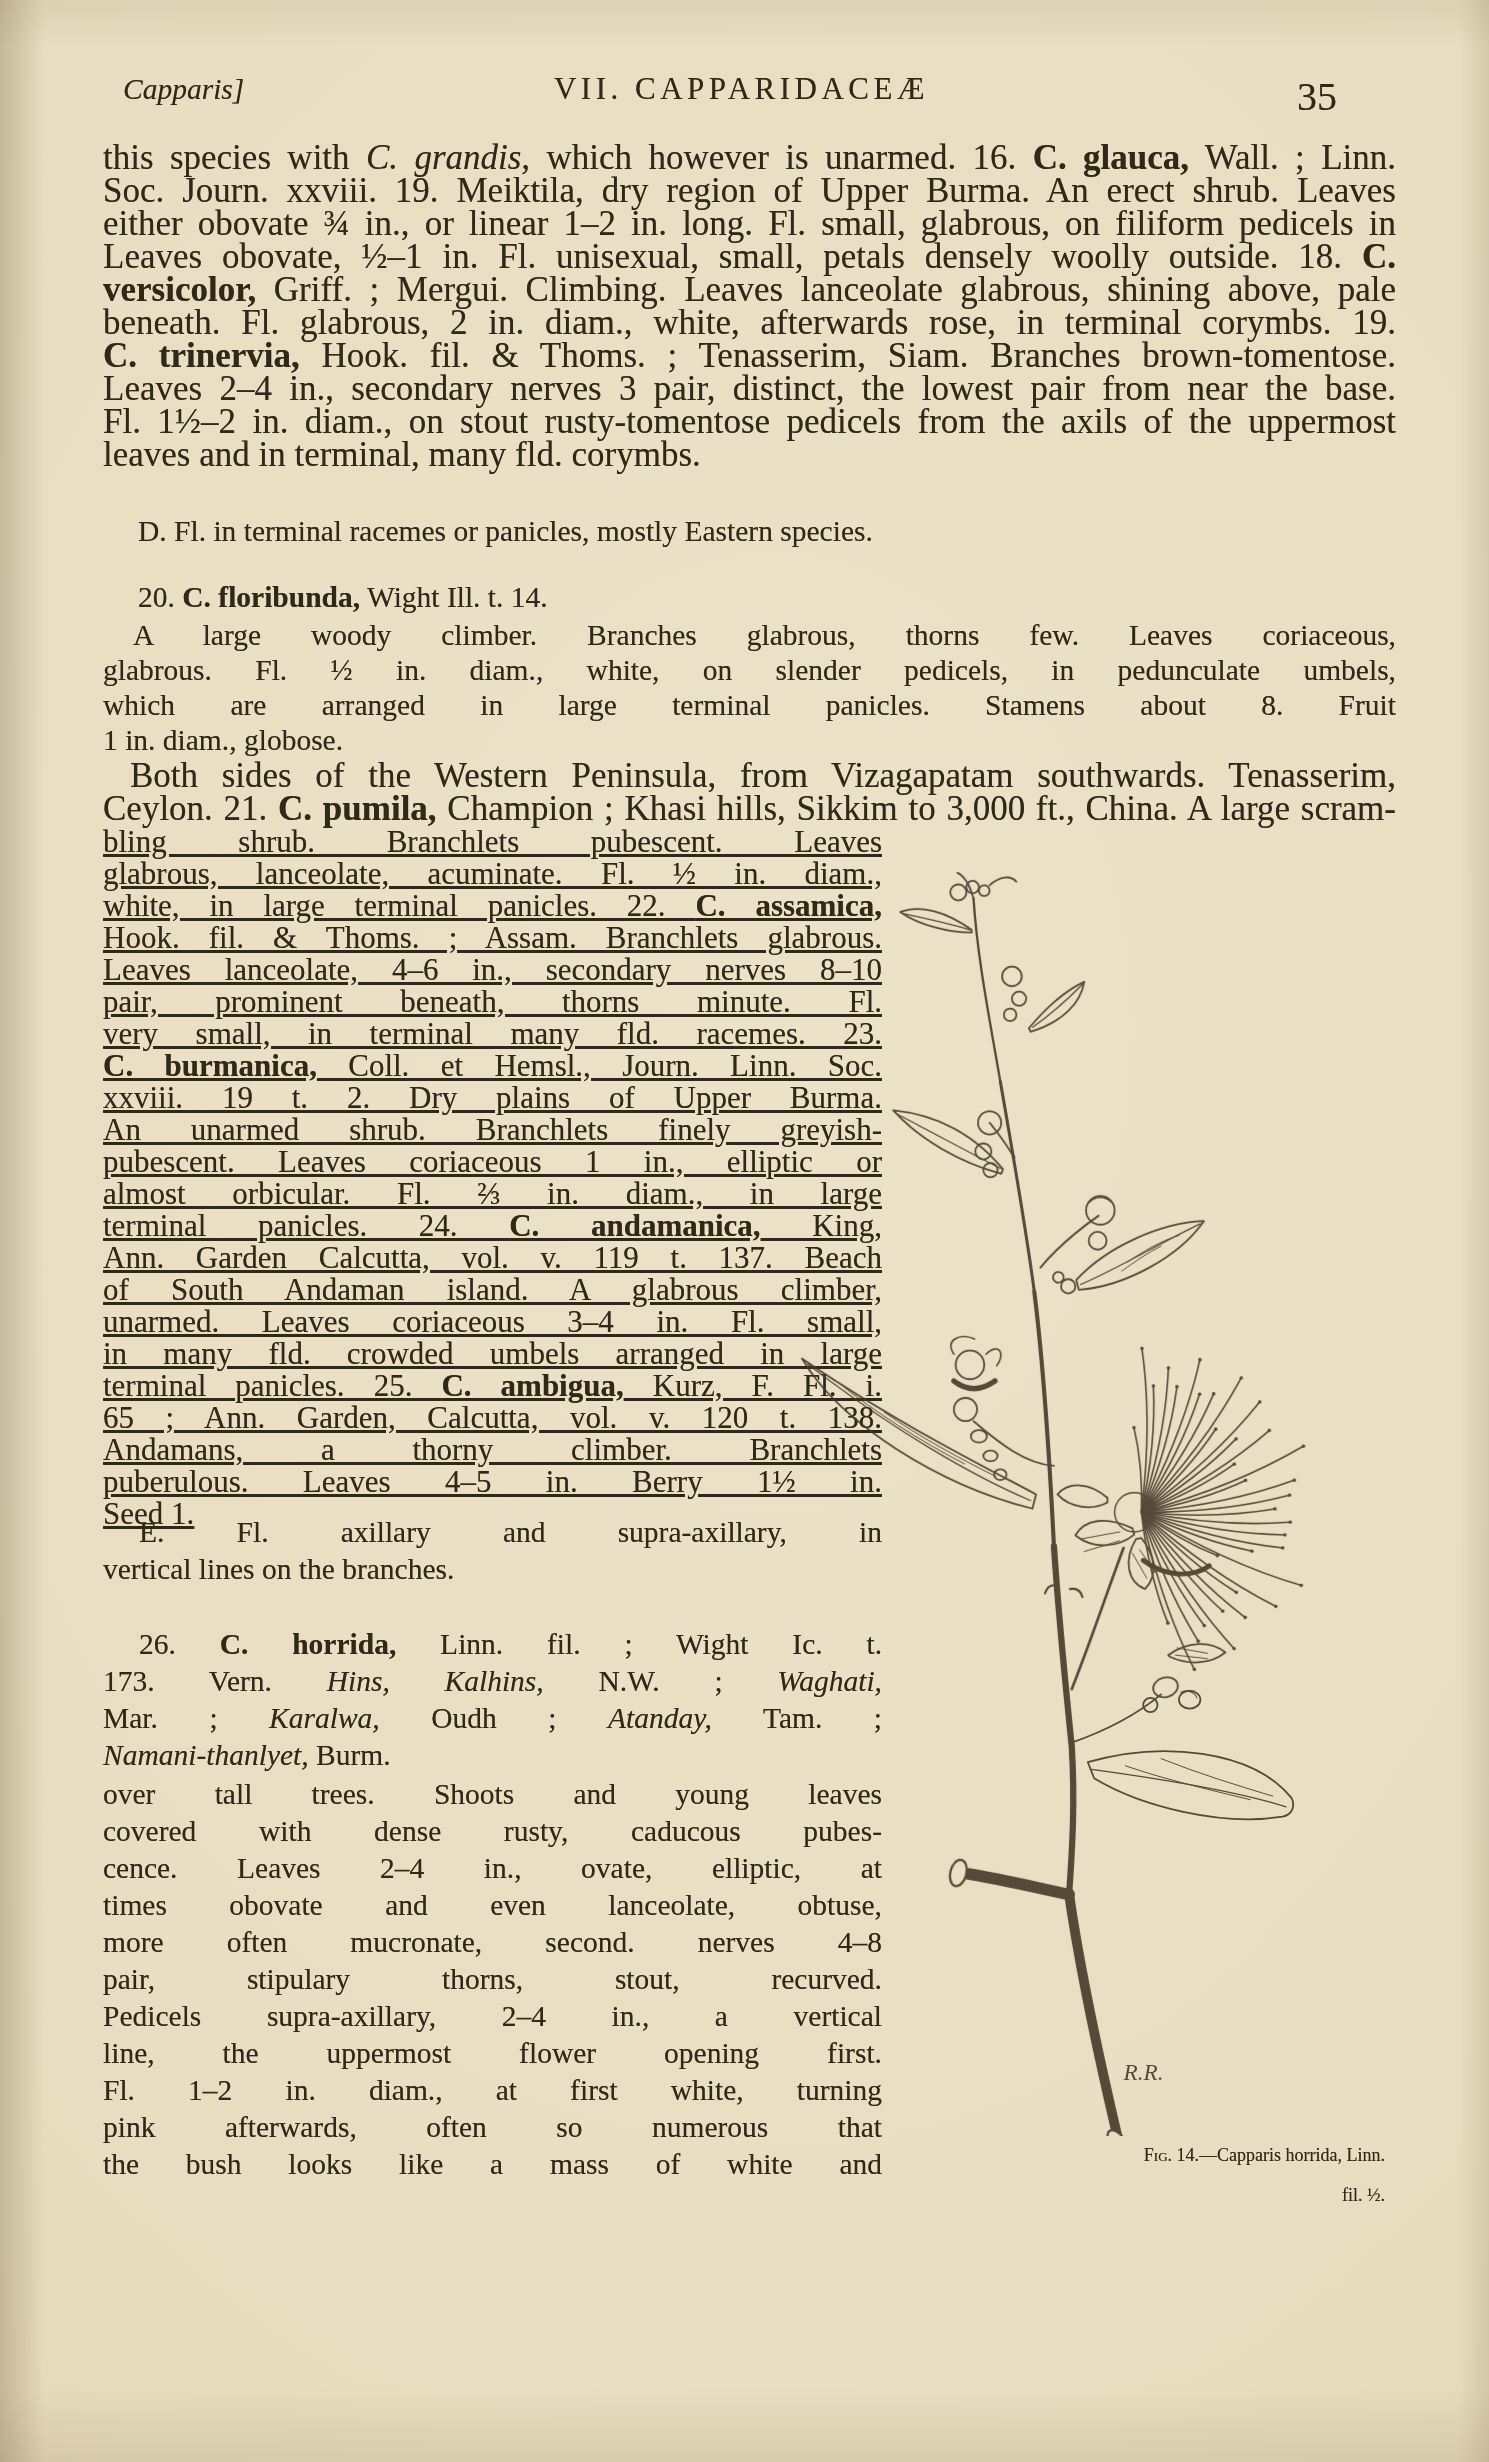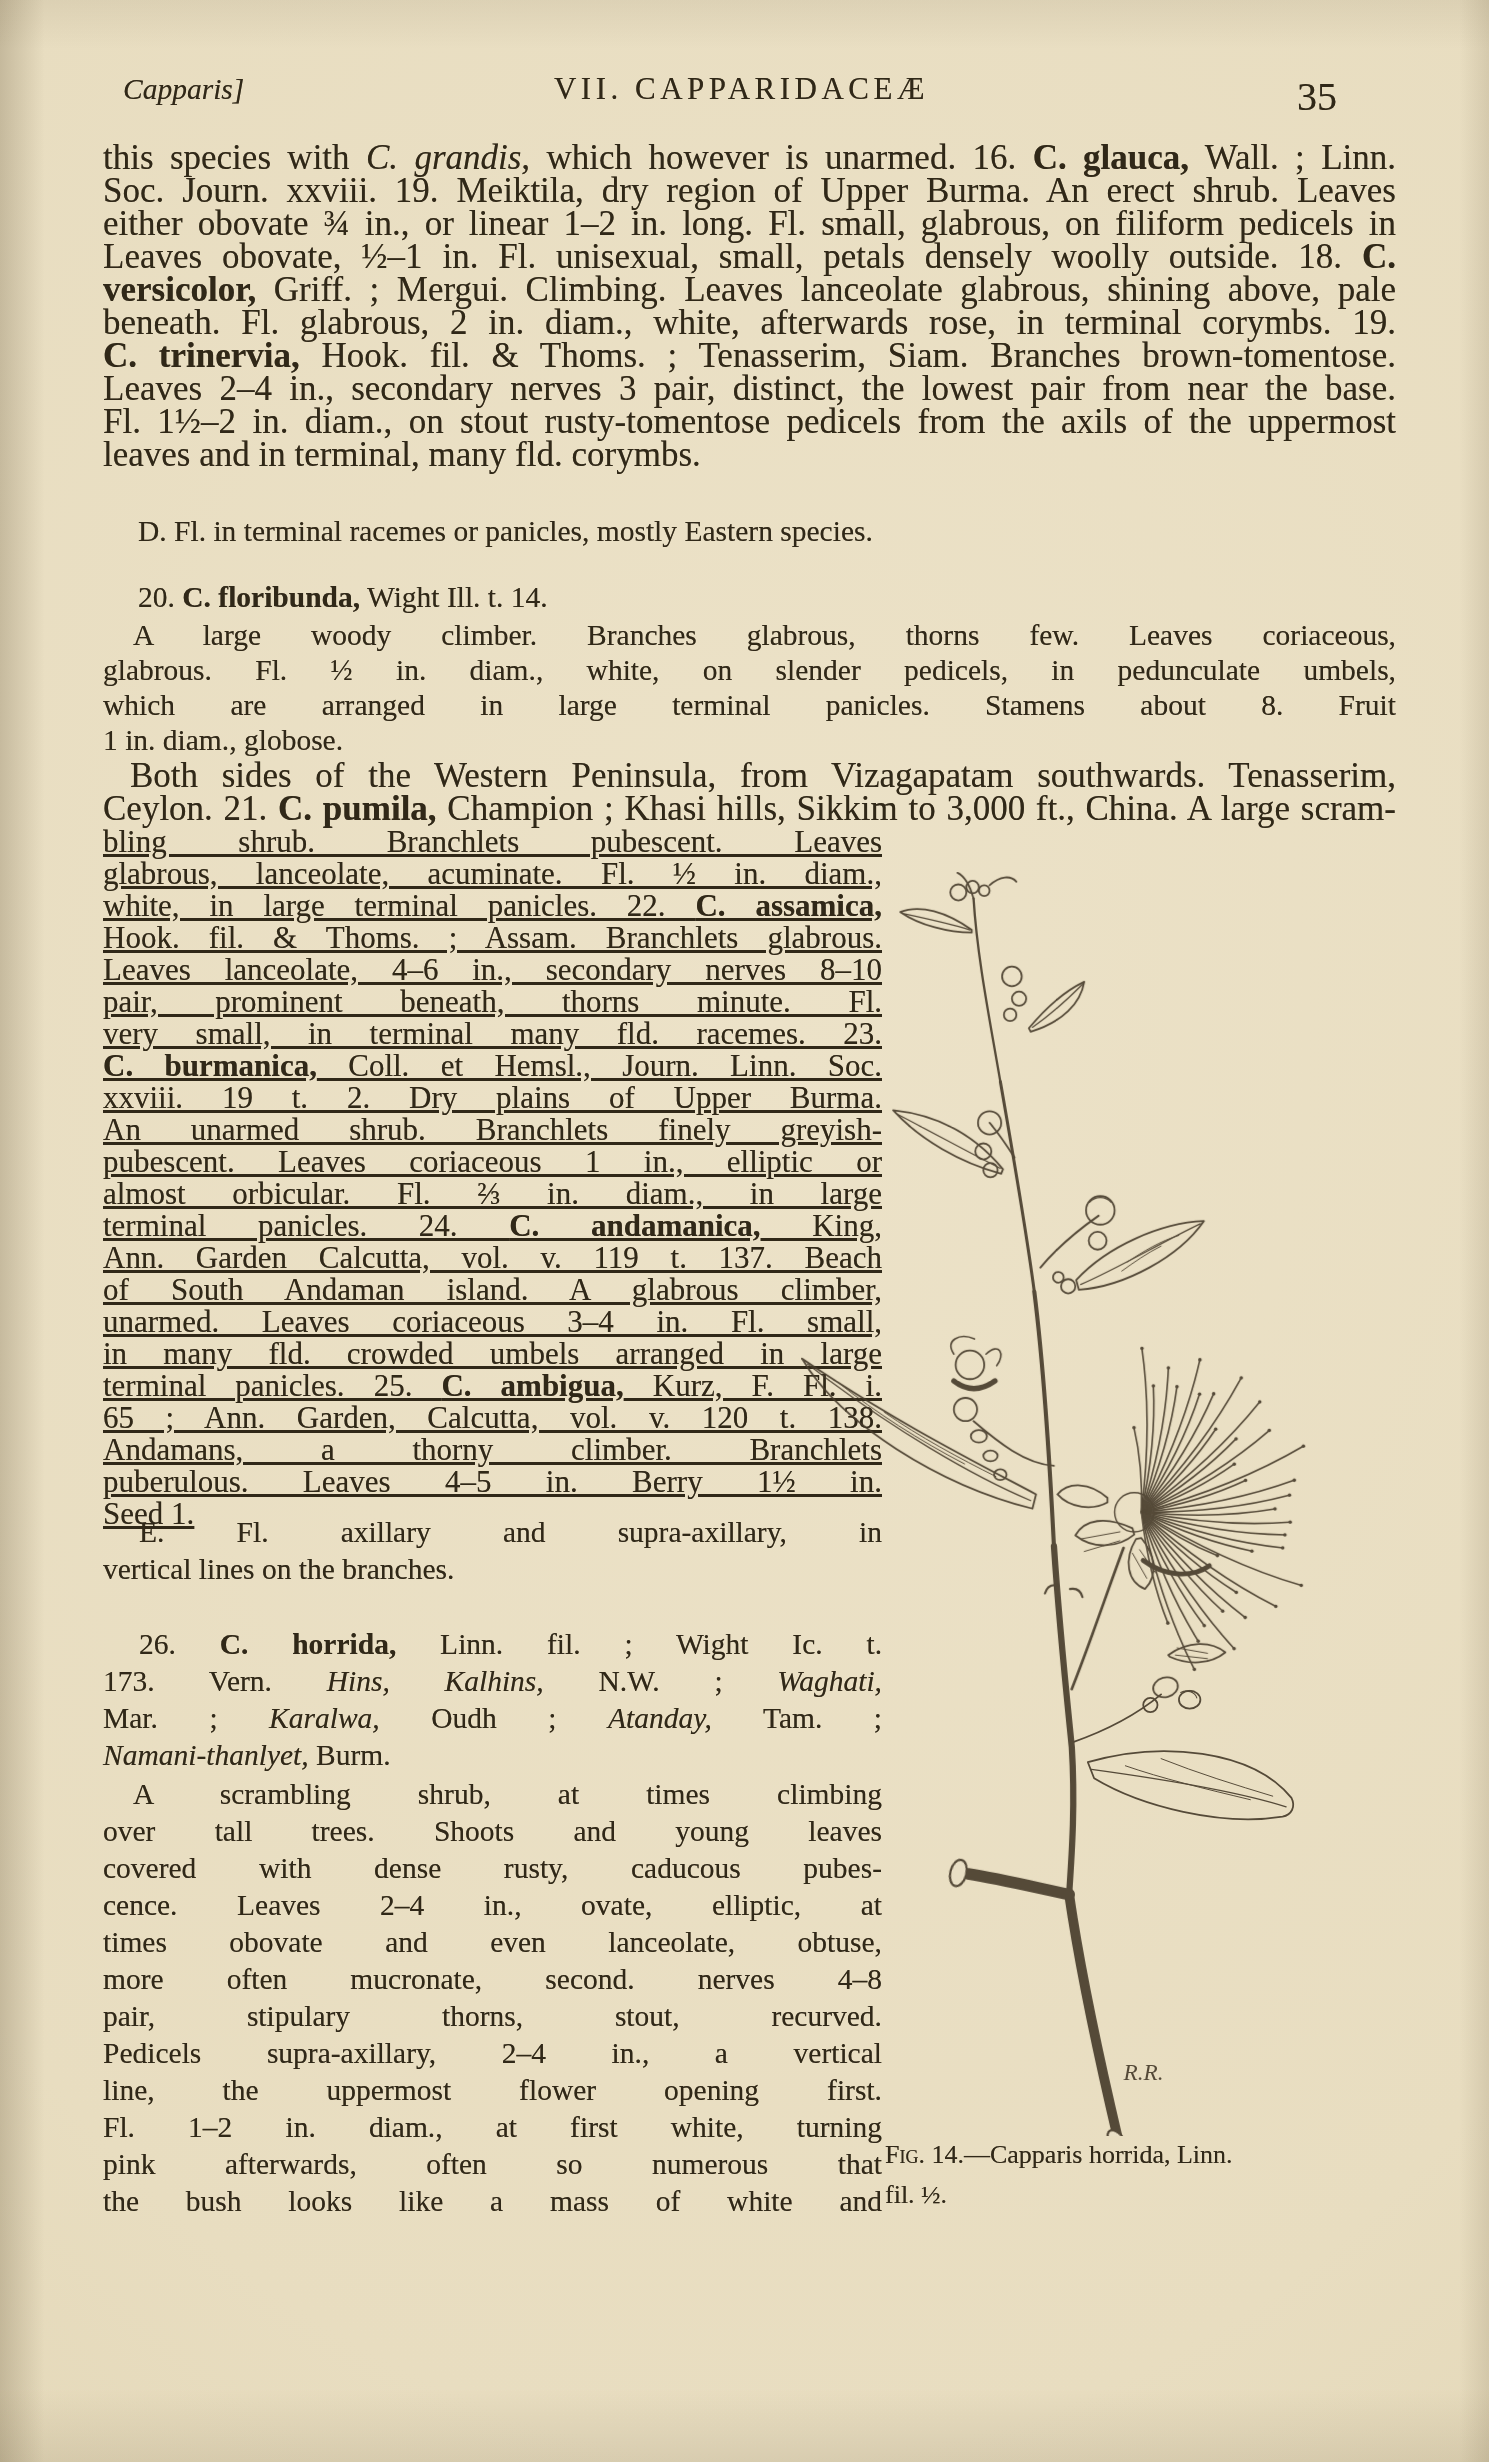--- a/index.html
+++ b/index.html
@@ -29,21 +29,21 @@
   .hdr-right{left:1297px;top:73px;width:98px;text-align:left;font-size:40px;}
   
   .small{font-size:35px;line-height:33px;}
   .smalln{font-size:31px;line-height:32px;text-decoration:underline;}
   .main{font-size:29.5px;line-height:37px;}
   .mainw{font-size:29.5px;line-height:35px;}
   .lines .tl{text-align:justify;text-align-last:justify;text-justify:inter-word;white-space:normal;}
   b{font-weight:bold;}
   i{font-style:italic;}
   .heading1{white-space:nowrap;}
-  .caption{font-size:26px;line-height:40px;text-align:left;}
+  .caption{font-size:18px;line-height:40px;text-align:right;}
   .sc{font-variant:small-caps;}
   svg text{font-family:"Liberation Serif","DejaVu Serif",serif;}
 </style>
 </head>
 <body>
 
 <div class="page">
   <div class="vignette"></div>
 
   <div class="abs ink hdr-left" style="font-family:'Liberation Serif','DejaVu Serif',serif;">Capparis]</div>
@@ -110,21 +110,20 @@
     </div>
 
   <div class="abs ink main lines" style="left:103px;top:1626px;width:779px;">
       <div class="tl" style="text-indent: 36px;">26.  <b>C. horrida,</b> Linn. fil. ;  Wight Ic. t.</div>
       <div class="tl">173.  Vern. <i>Hins,</i> <i>Kalhins,</i> N.W. ; <i>Waghati,</i></div>
       <div class="tl">Mar. ;  <i>Karalwa,</i> Oudh ;  <i>Atanday,</i> Tam. ;</div>
       <div class="tl" style="text-align-last: left;"><i>Namani-thanlyet,</i> Burm.</div>
     </div>
 
   <div class="abs ink main lines" style="left:103px;top:1776px;width:779px;">
-      <div class="tl" style="text-indent: 30px;">A scrambling shrub, at times climbing</div>
       <div class="tl">over tall trees.  Shoots and young leaves</div>
       <div class="tl">covered with dense rusty, caducous pubes-</div>
       <div class="tl">cence.  Leaves 2–4 in., ovate, elliptic, at</div>
       <div class="tl">times obovate and even lanceolate, obtuse,</div>
       <div class="tl">more often mucronate, second. nerves 4–8</div>
       <div class="tl">pair, stipulary thorns, stout, recurved.</div>
       <div class="tl">Pedicels supra-axillary, 2–4 in., a vertical</div>
       <div class="tl">line, the uppermost flower opening first.</div>
       <div class="tl">Fl. 1–2 in. diam., at first white, turning</div>
       <div class="tl">pink afterwards, often so numerous that</div>

